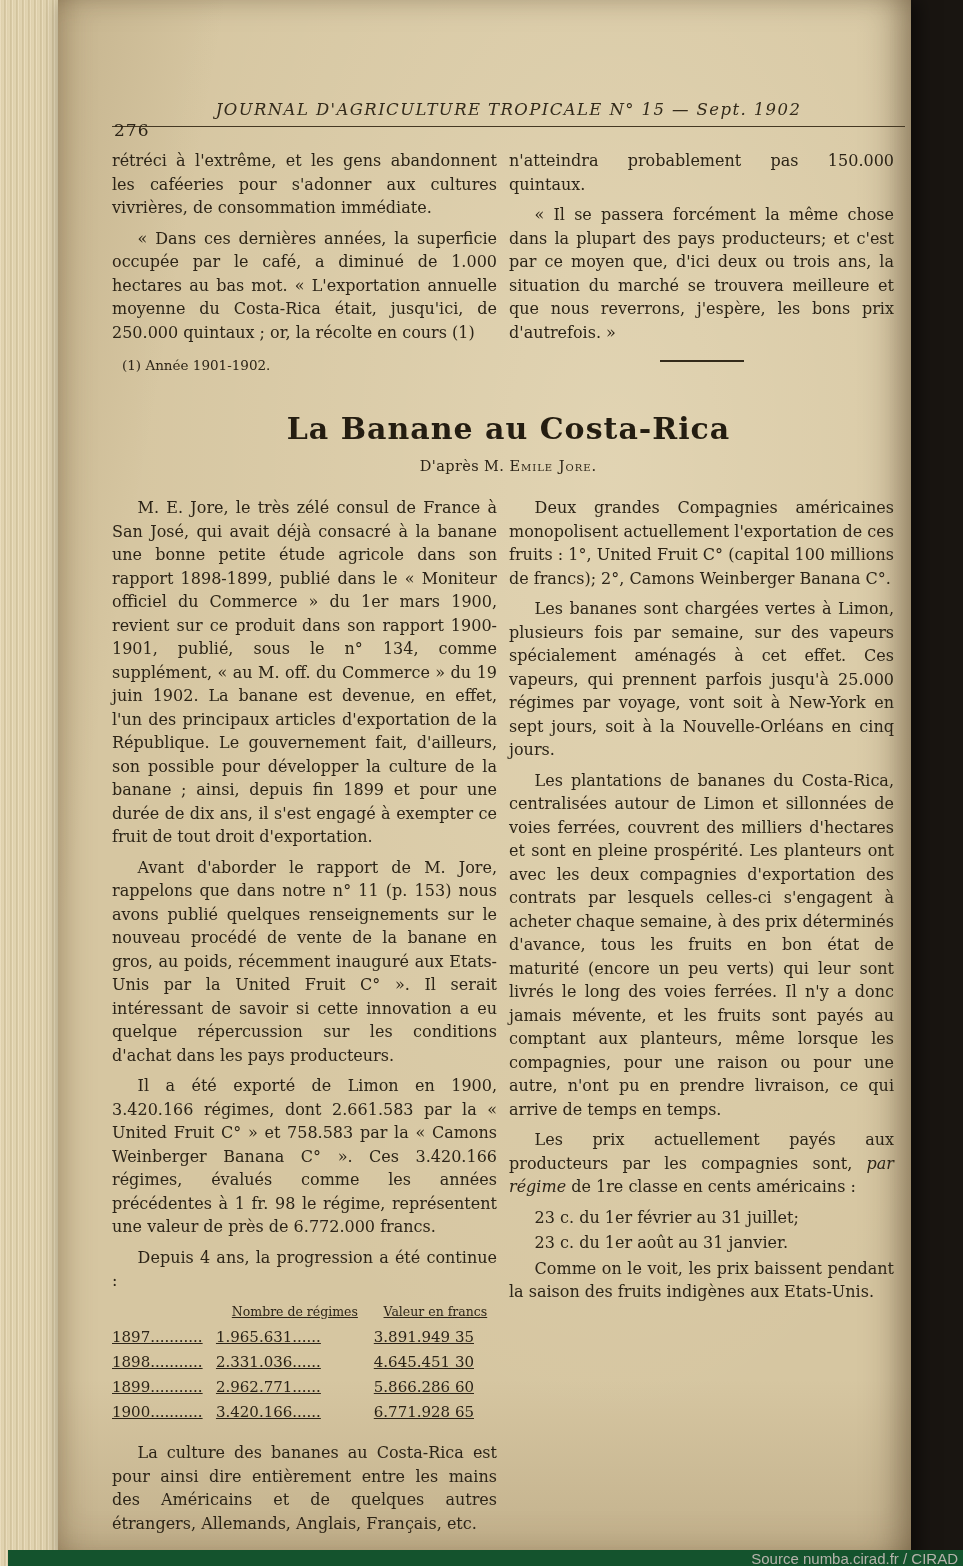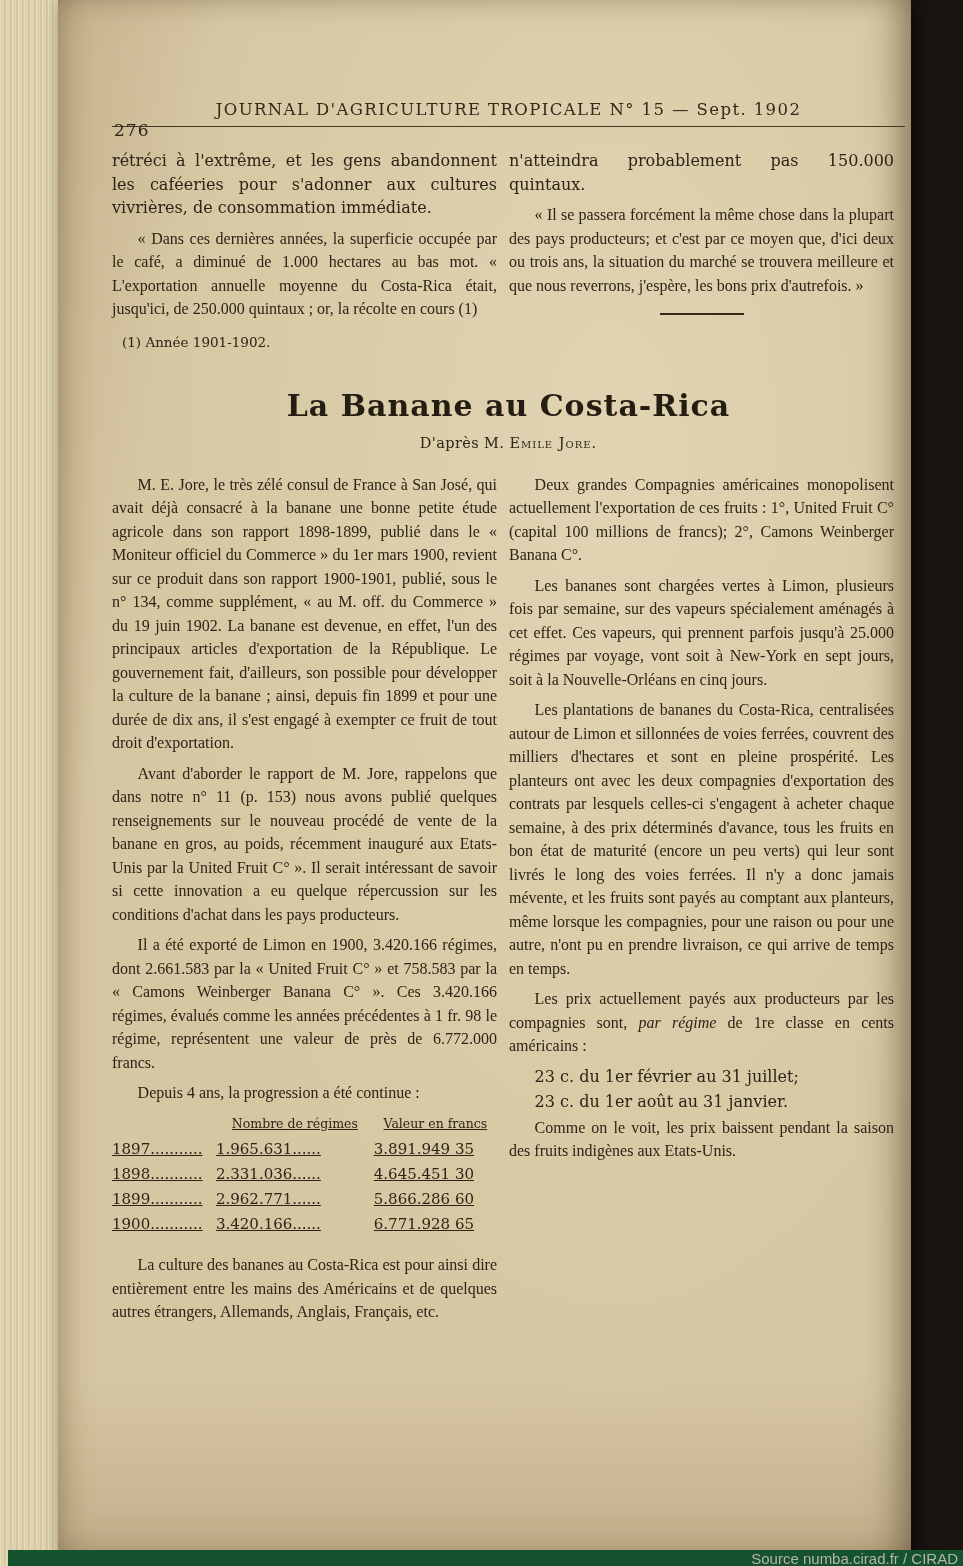--- a/index.html
+++ b/index.html
@@ -48,28 +48,29 @@
   .page-number {
     position:absolute; left:2px; top:2px;
     font-size:17px; letter-spacing:1px;margin-top:18px;
   }
   .journal-title {
     text-align:center;
     font-size:16.5px;
     letter-spacing:1.4px;
     color:#332a1a;
     white-space:nowrap;
+    font-style:italic;
   }
 
   
   .cols { display:flex; gap:12px; }
   .col { width:385px; font-size:16px; line-height:23.5px; }
 
   .para { text-align:justify; margin:0 0 7px 0; }
-  .para.indent { text-indent:1.6em;font-family:Liberation Serif, serif; }
+  .para.indent { text-indent:1.6em; }
   .footnote { font-size:13.5px; margin-top:10px; text-indent:10px; }
 
   .end-rule {
     width:84px; border-top:2px solid #332a1a;
     margin:16px auto 0 auto;
   }
 
   
   .article-title {
     text-align:center;

